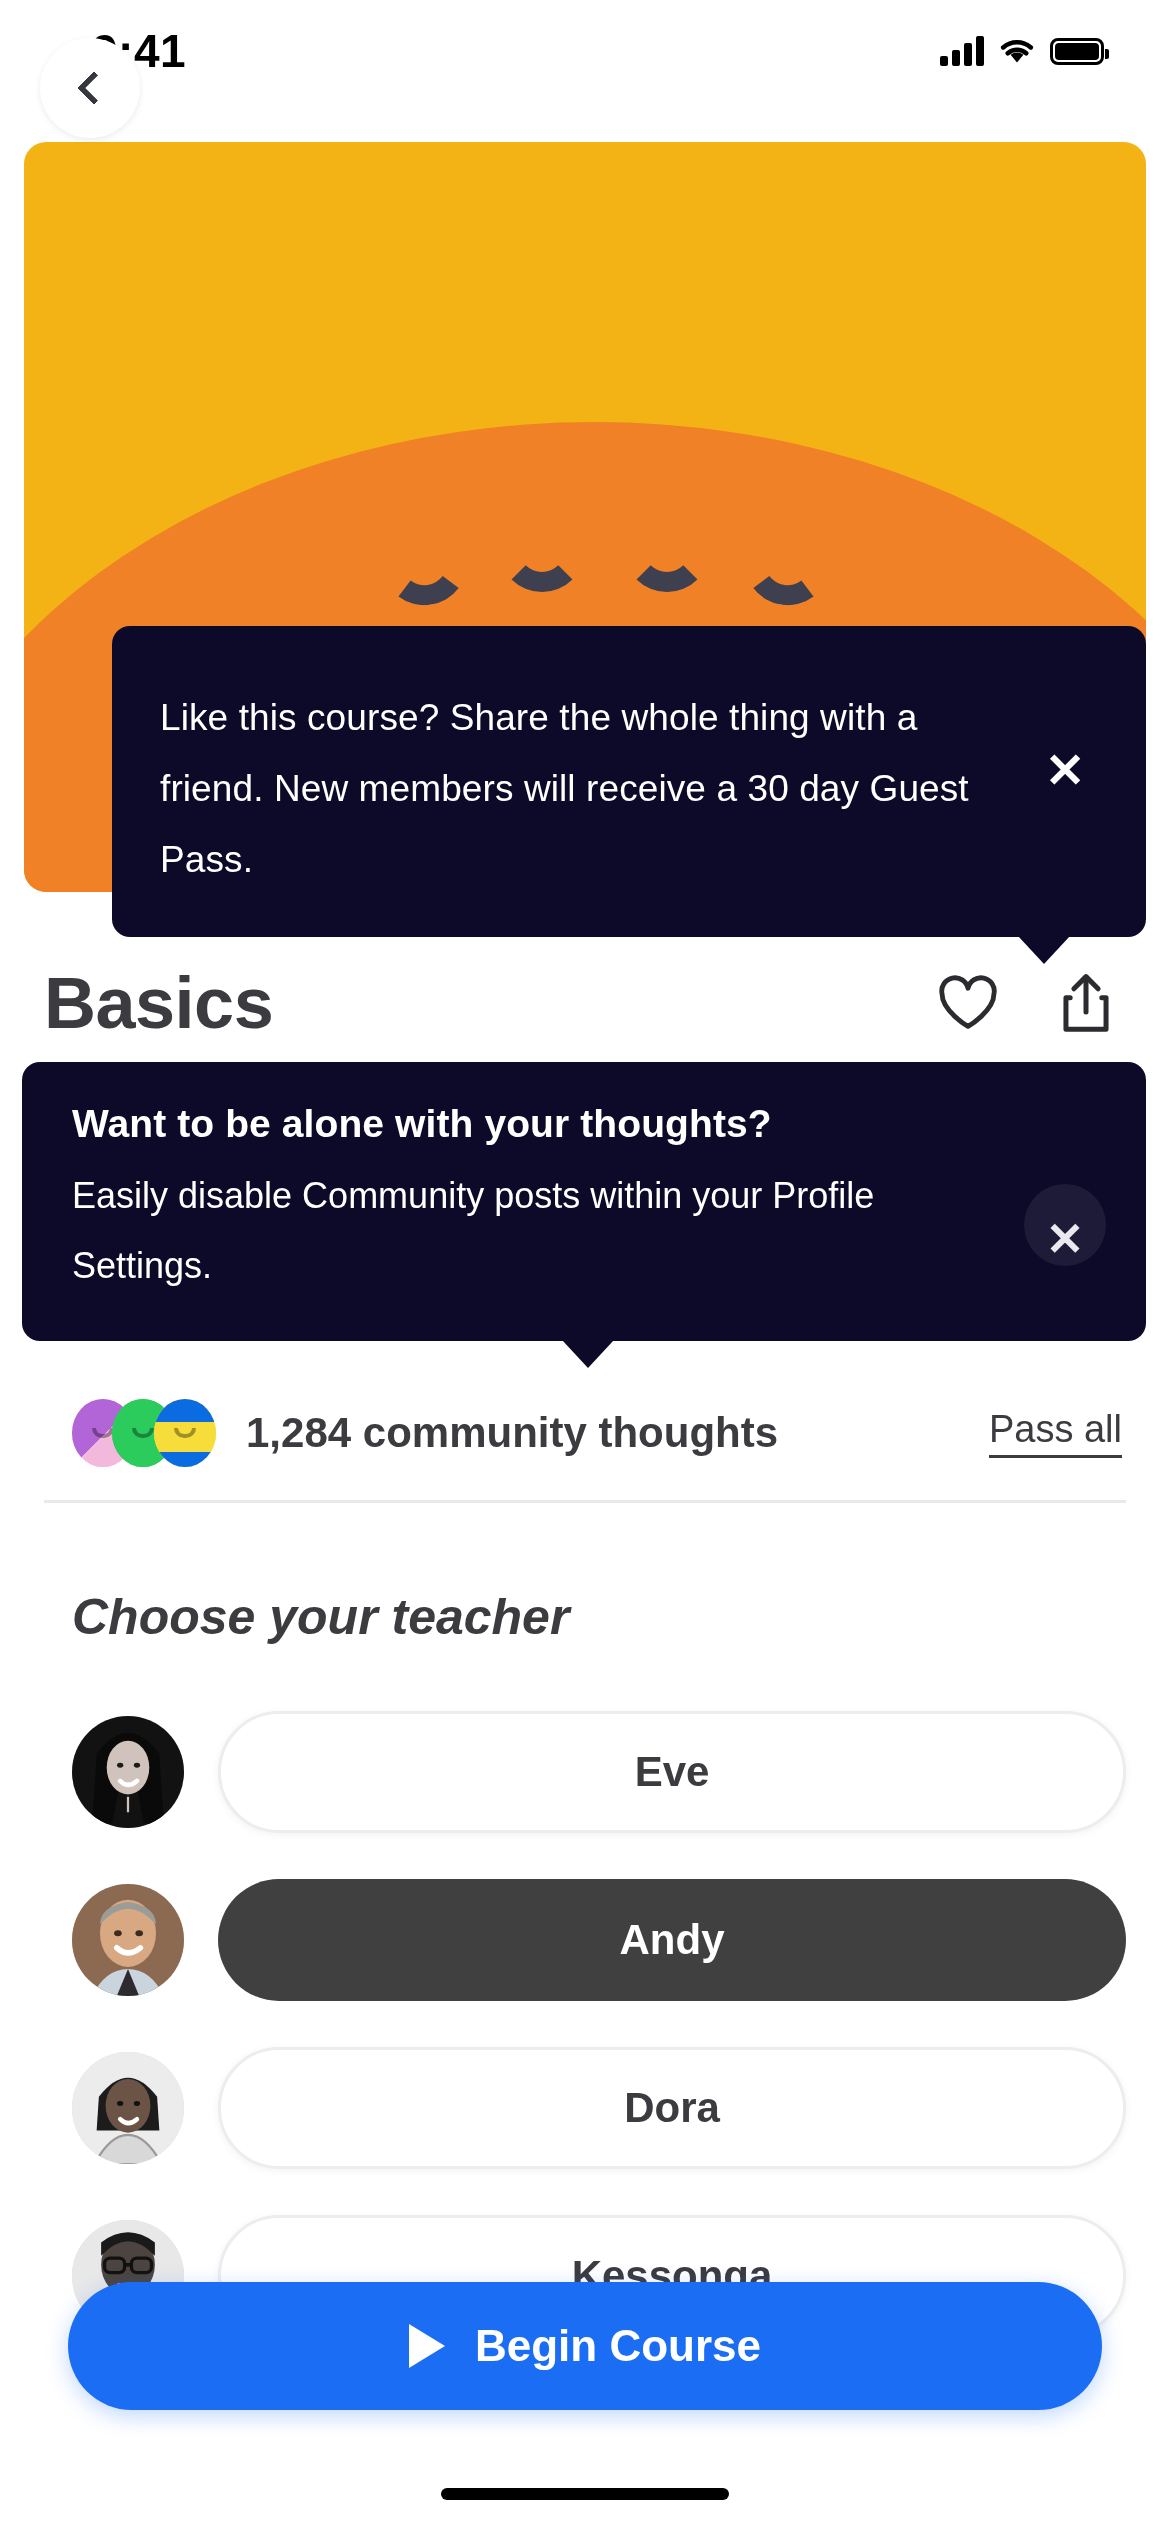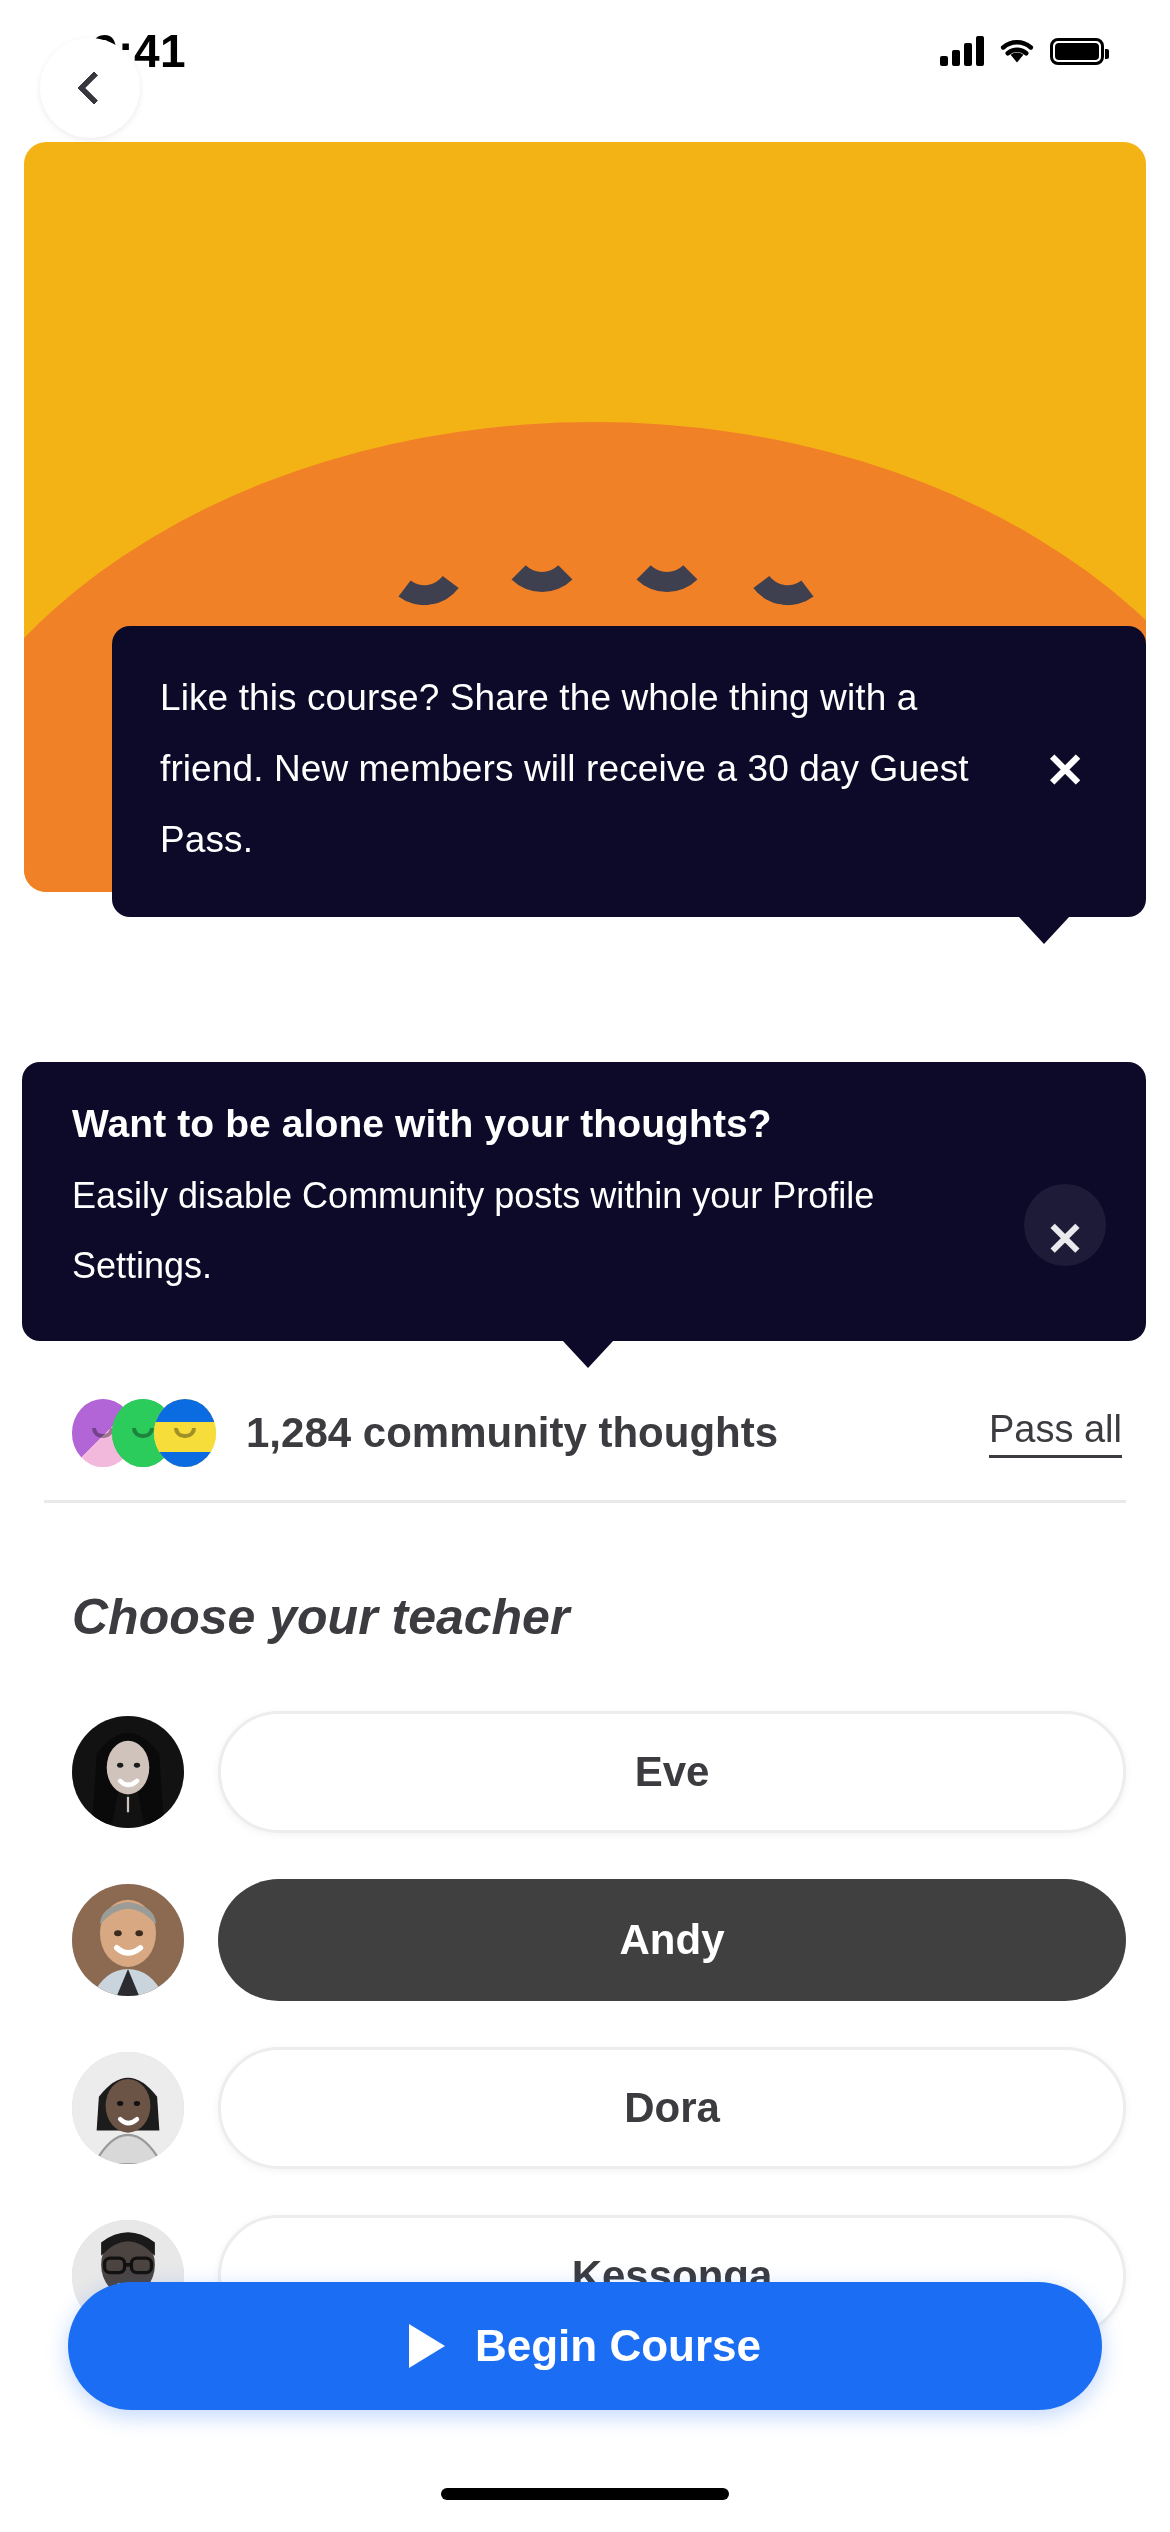--- a/index.html
+++ b/index.html
@@ -78,21 +78,21 @@
   
   .tip {
     position: absolute; background: #0C0A28; color: #fff;
     border-radius: 18px; z-index: 20;
   }
   .tip .arrow {
     position: absolute; width: 0; height: 0;
     border-left: 26px solid transparent; border-right: 26px solid transparent;
     border-top: 28px solid #0C0A28; bottom: -27px;
   }
-  .tip-share { top: 626px; left: 112px; width: 1034px; padding: 36px 44px 42px 48px; }
+  .tip-share { top: 626px; left: 112px; width: 1034px; padding: 56px 44px 42px 48px; }
   .tip-share .arrow { right: 76px; }
   .tip-share p {
     font-size: 37px; line-height: 71px; font-weight: normal; color: #fff;
     max-width: 840px; letter-spacing: .1px;
   }
   .tip-comm { top: 1062px; left: 22px; width: 1124px; padding: 38px 44px 40px 50px; }
   .tip-comm .arrow { left: 540px; }
   .tip-comm h3 { font-size: 39px; font-weight: bold; line-height: 1.25; margin-bottom: 12px; letter-spacing: .1px; }
   .tip-comm p { font-size: 36px; font-weight: normal; line-height: 70px; max-width: 920px; }
 
@@ -235,20 +235,37 @@
   </div>
 
   <div class="tip tip-share">
     <p>Like this course? Share the whole thing with a friend. New members will receive a 30 day Guest Pass.</p>
     <div class="tip-close">
       <span>✕</span>
     </div>
     <div class="arrow"></div>
   </div>
 
+  <div class="title-row">
+    <div class="page-title">Basics</div>
+    <div class="title-icons">
+      <div class="icon-btn">
+        <svg width="62" height="56" viewBox="0 0 24 22">
+          <path d="M12 20.2 C12 20.2 1.8 14.2 1.8 7.4 A5.2 5.2 0 0 1 12 5.2 A5.2 5.2 0 0 1 22.2 7.4 C22.2 14.2 12 20.2 12 20.2 Z" fill="none" stroke="#2B2B30" stroke-width="1.9" stroke-linejoin="round"></path>
+        </svg>
+      </div>
+      <div class="icon-btn">
+        <svg width="58" height="64" viewBox="0 0 22 24">
+          <path d="M5 10 H3.4 V22 H18.6 V10 H17" fill="none" stroke="#2B2B30" stroke-width="1.9" stroke-linecap="round" stroke-linejoin="round"></path>
+          <path d="M11 15.4 V2.2" fill="none" stroke="#2B2B30" stroke-width="1.9" stroke-linecap="round"></path>
+          <path d="M6.4 6.6 L11 2 L15.6 6.6" fill="none" stroke="#2B2B30" stroke-width="1.9" stroke-linecap="round" stroke-linejoin="round"></path>
+        </svg>
+      </div>
+    </div>
+  </div>
 
   <div class="tip tip-comm">
     <h3>Want to be alone with your thoughts?</h3>
     <p>Easily disable Community posts within your Profile Settings.</p>
     <div class="tip-close">
       <span>✕</span>
     </div>
     <div class="arrow"></div>
   </div>
 

